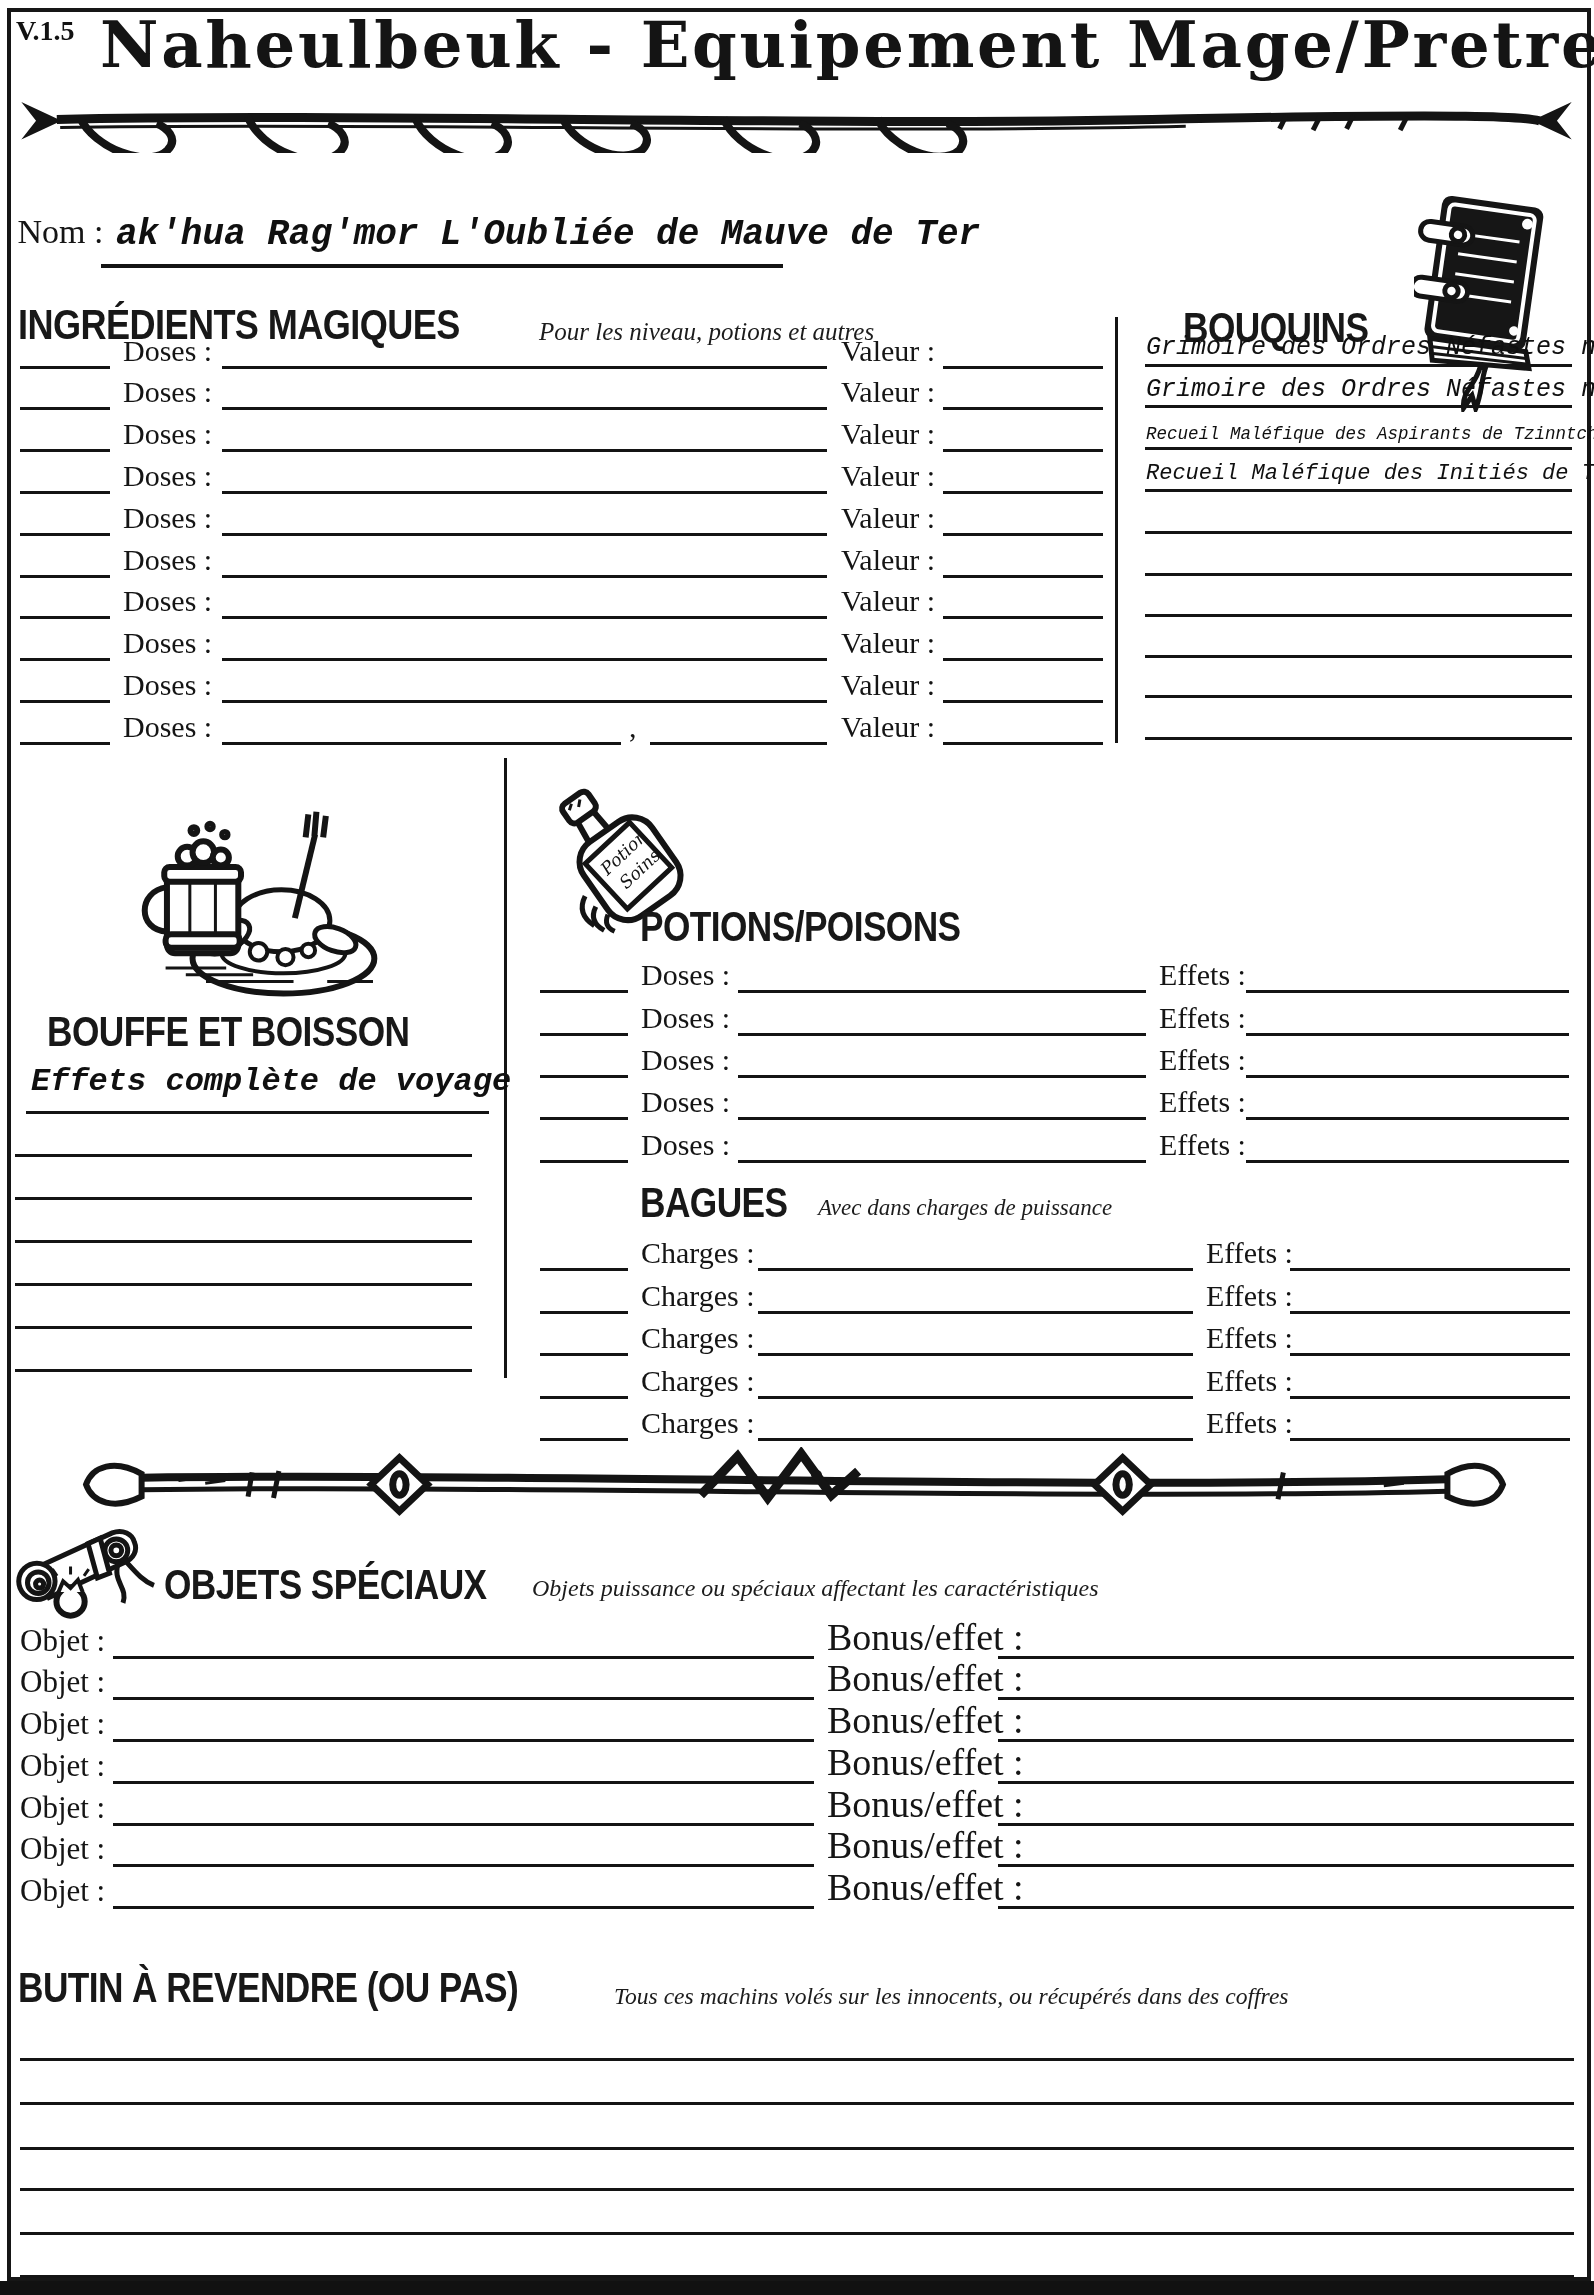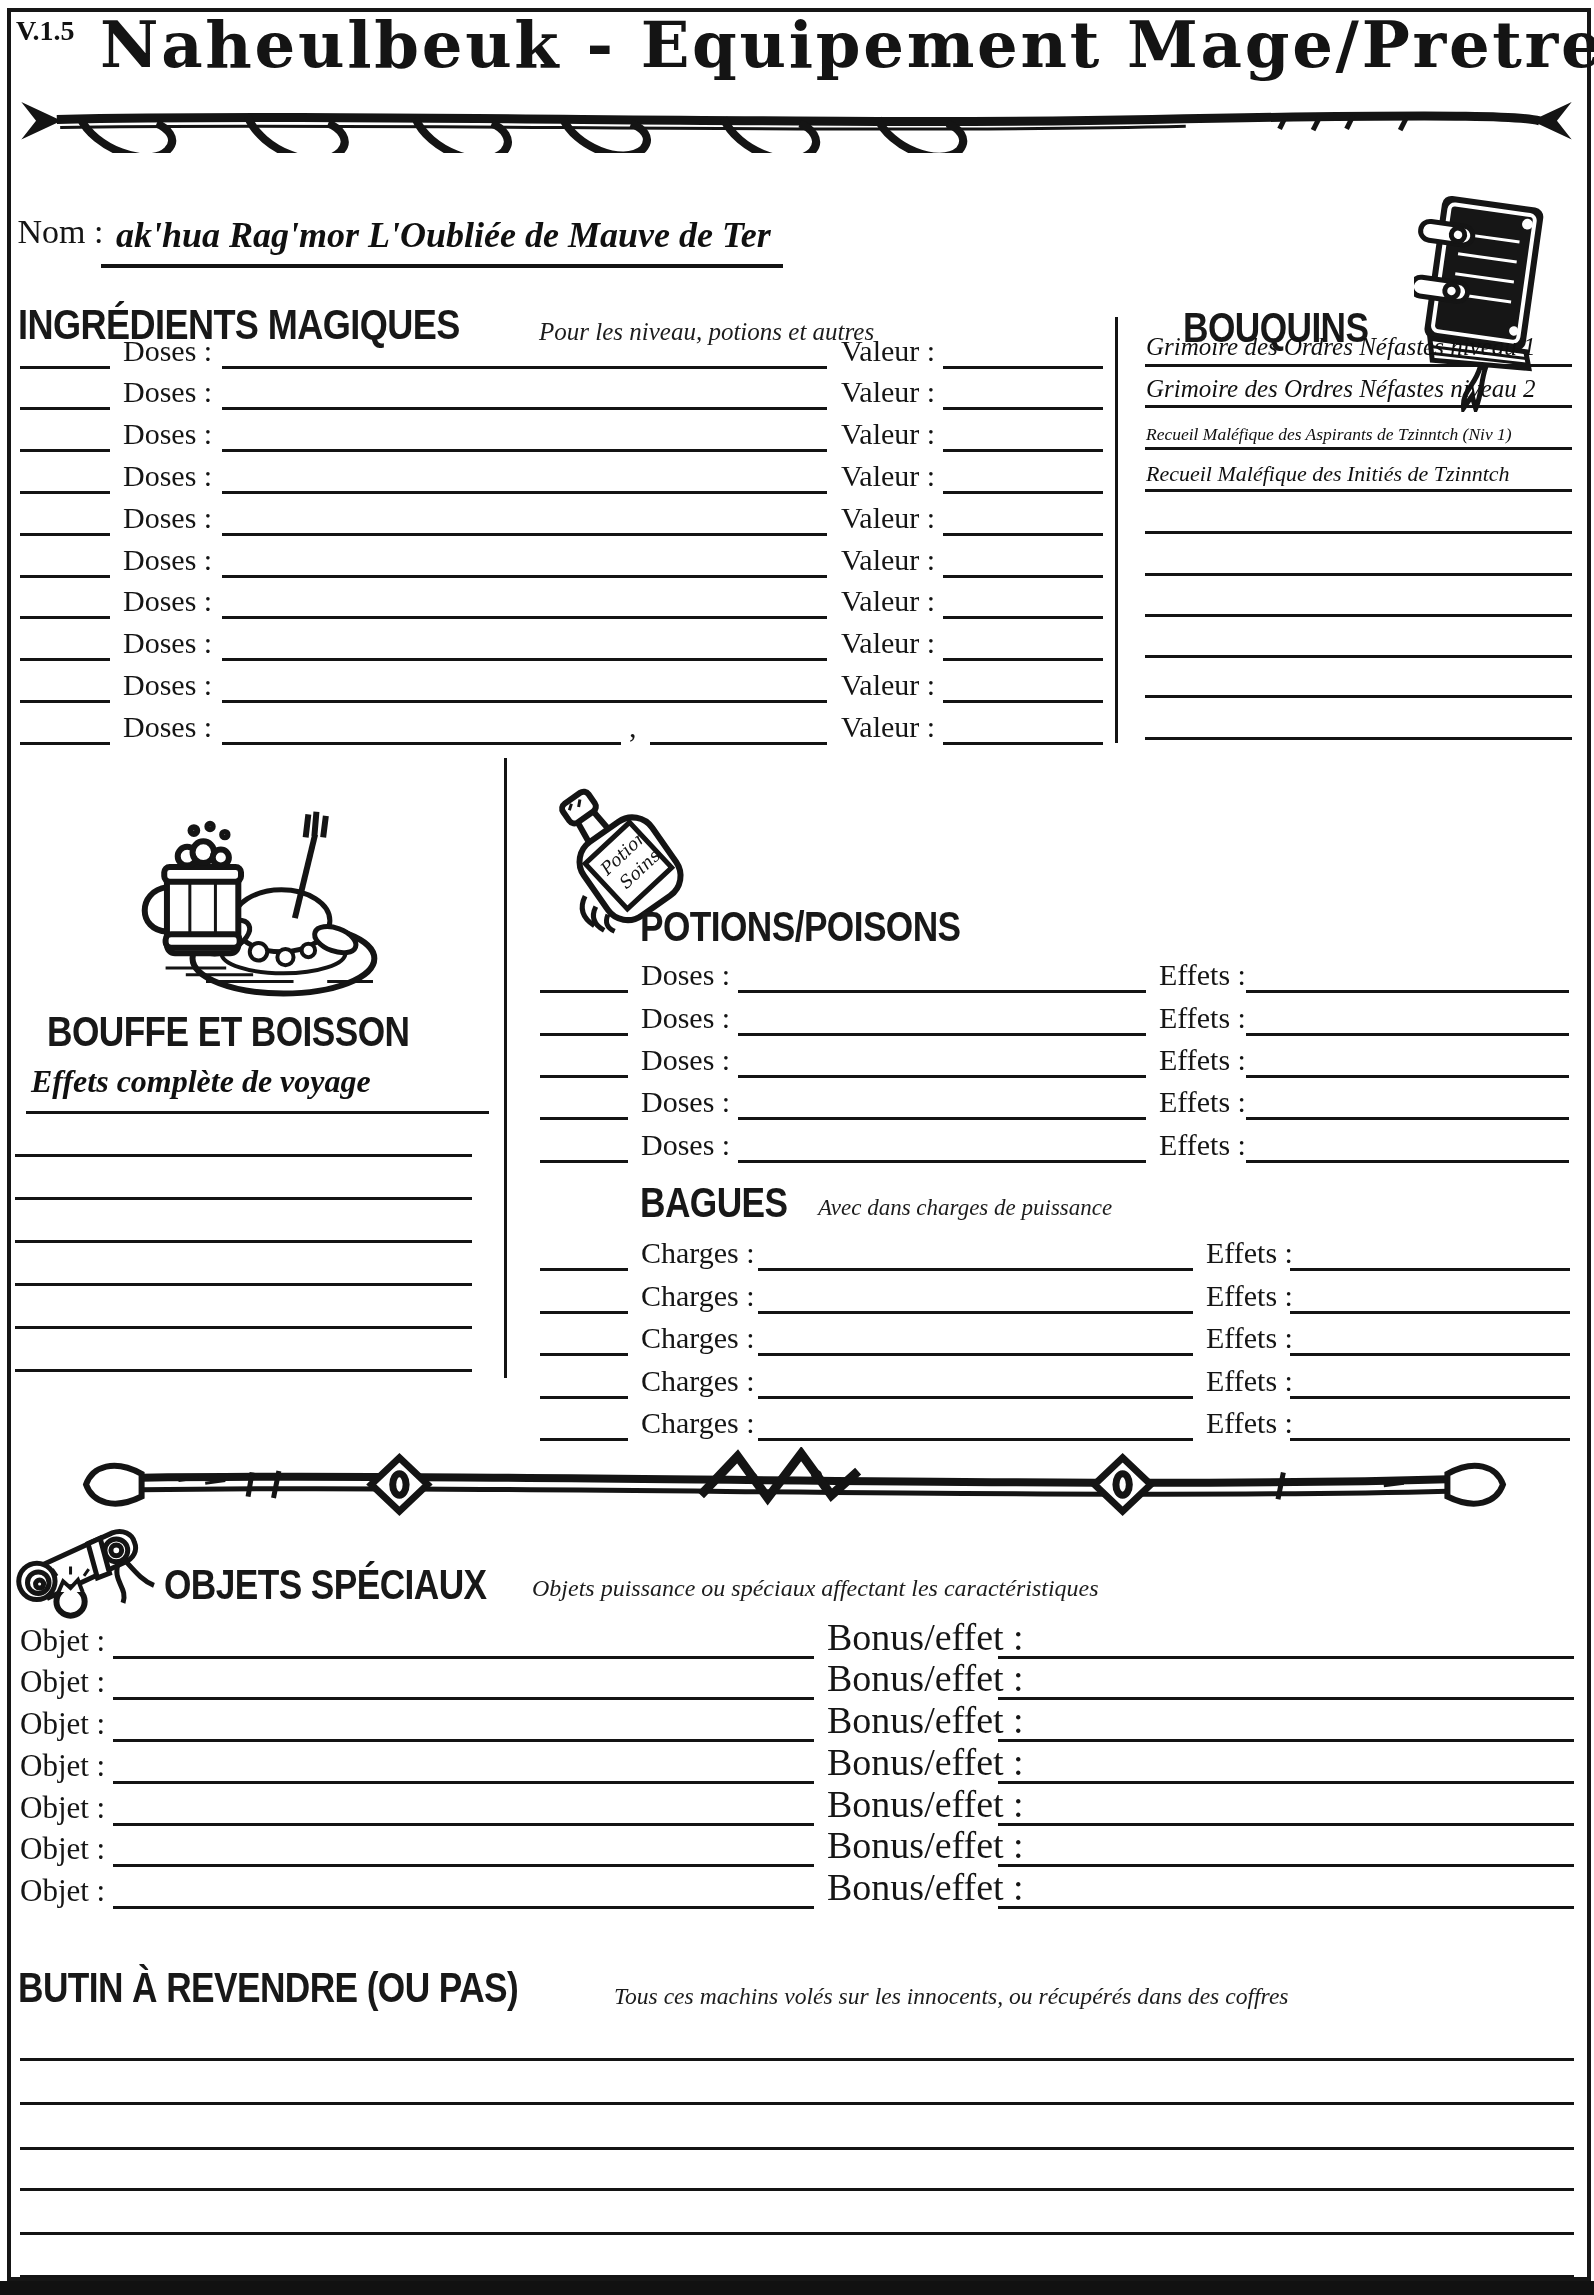--- a/index.html
+++ b/index.html
@@ -10,21 +10,21 @@
   .bottombar{position:absolute;left:0;top:2281px;width:1594px;height:15px;background:#111;}
   .abs{position:absolute;white-space:nowrap;}
   
   .h{position:absolute;font-family:"Liberation Sans",sans-serif;font-weight:700;
      letter-spacing:-0.7px;transform:scaleX(.84);transform-origin:left top;white-space:nowrap;color:#181818;}
   
   .sub{position:absolute;font-style:italic;font-family:"Liberation Serif",serif;white-space:nowrap;color:#1c1c1c;}
   
   .lbl{font-family:"Liberation Serif",serif;color:#151515;}
   
-  .hw{position:absolute;font-style:italic;font-weight:700;font-family:Liberation Serif, serif;
+  .hw{position:absolute;font-style:italic;font-weight:700;font-family:Liberation Mono, monospace;
       white-space:nowrap;color:#101010;}
   .ln{position:absolute;background:#141414;height:3.4px;}
   .vln{position:absolute;background:#141414;width:3.4px;}
   .row{position:absolute;left:0;width:1594px;height:38px;}
   .row .ln{bottom:0;}
   .row .lbl{position:absolute;bottom:2.7px;font-size:30px;line-height:1;}
   
   .ing .a{left:20px;width:90px}.ing .b{left:123px}.ing .c{left:222px;width:605px}
   .ing .d{left:841px}.ing .e{left:943px;width:160px}
   .ing .c1{left:222px;width:399px}.ing .c2{left:650px;width:177px}.ing .cm{left:629px}

